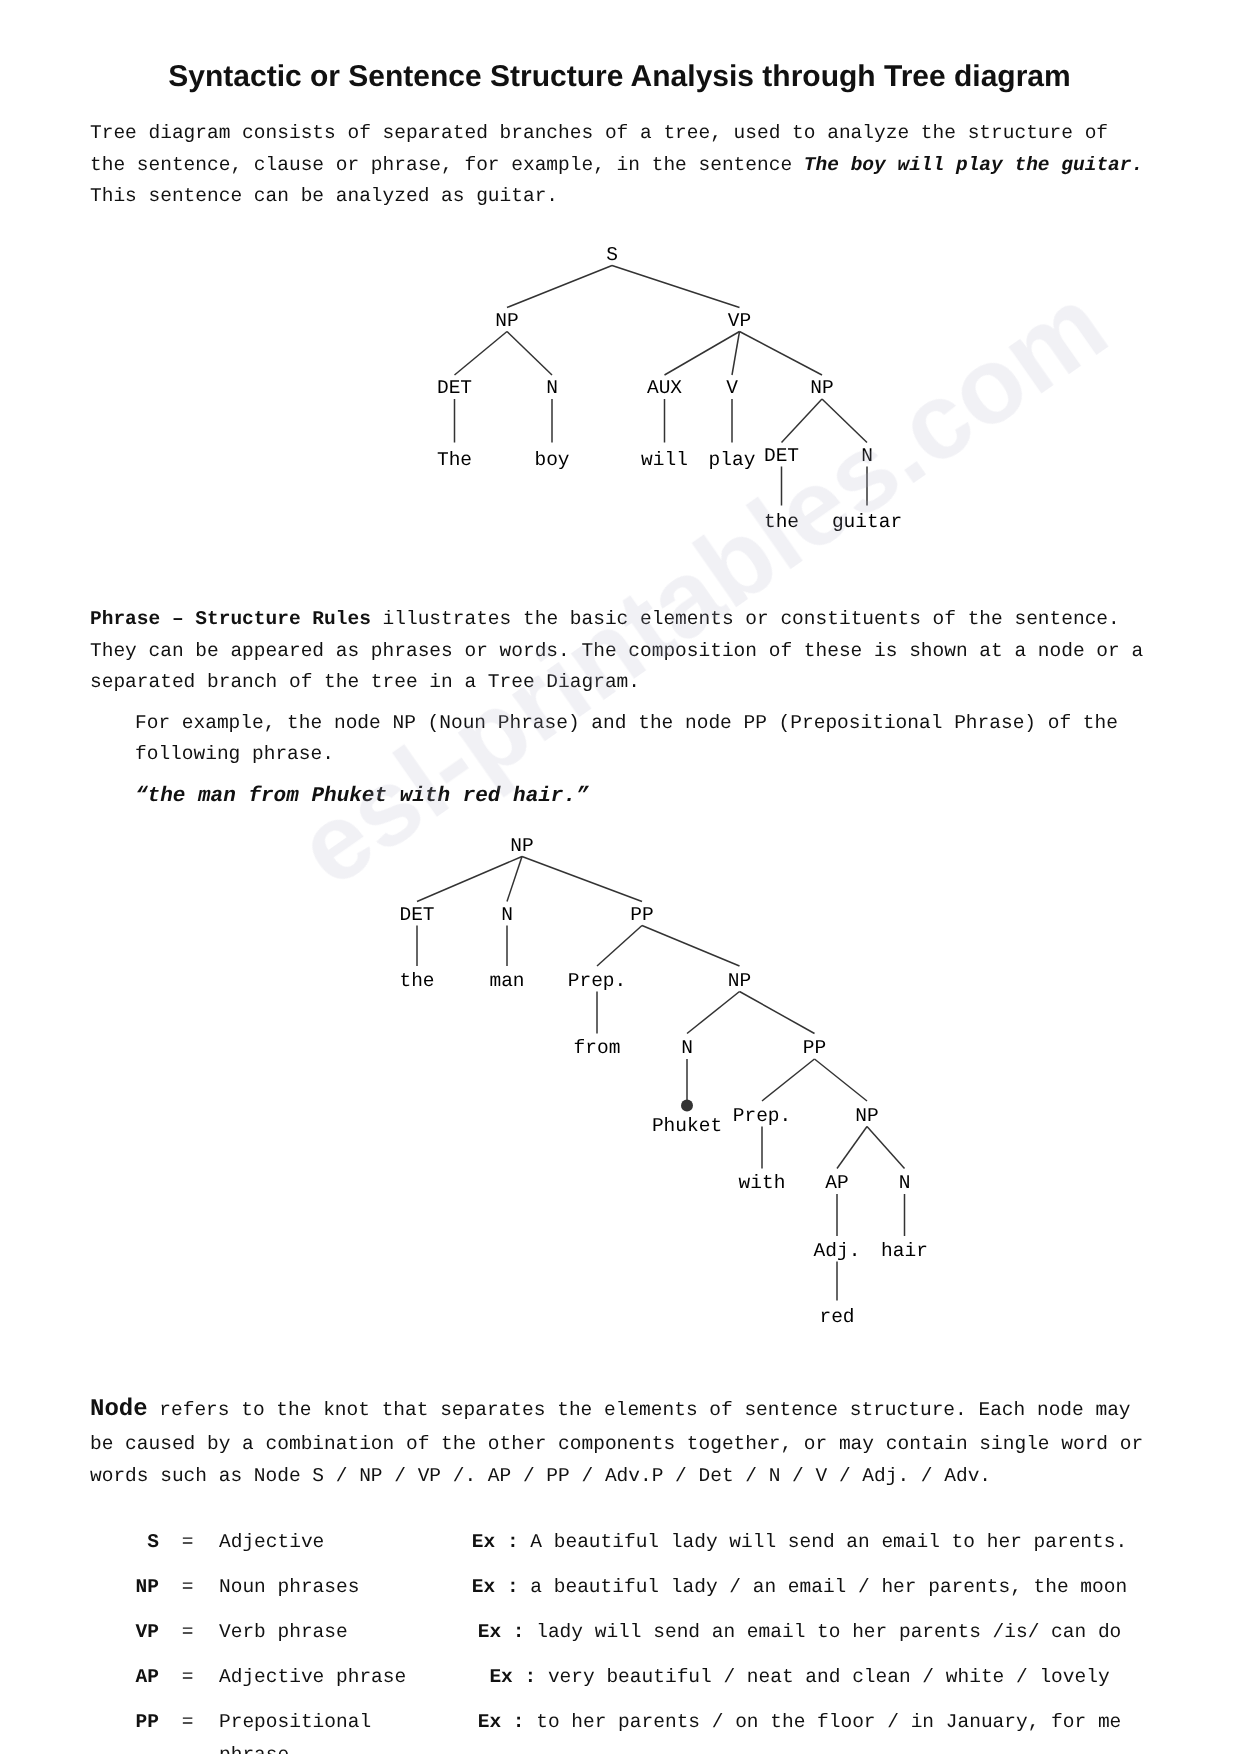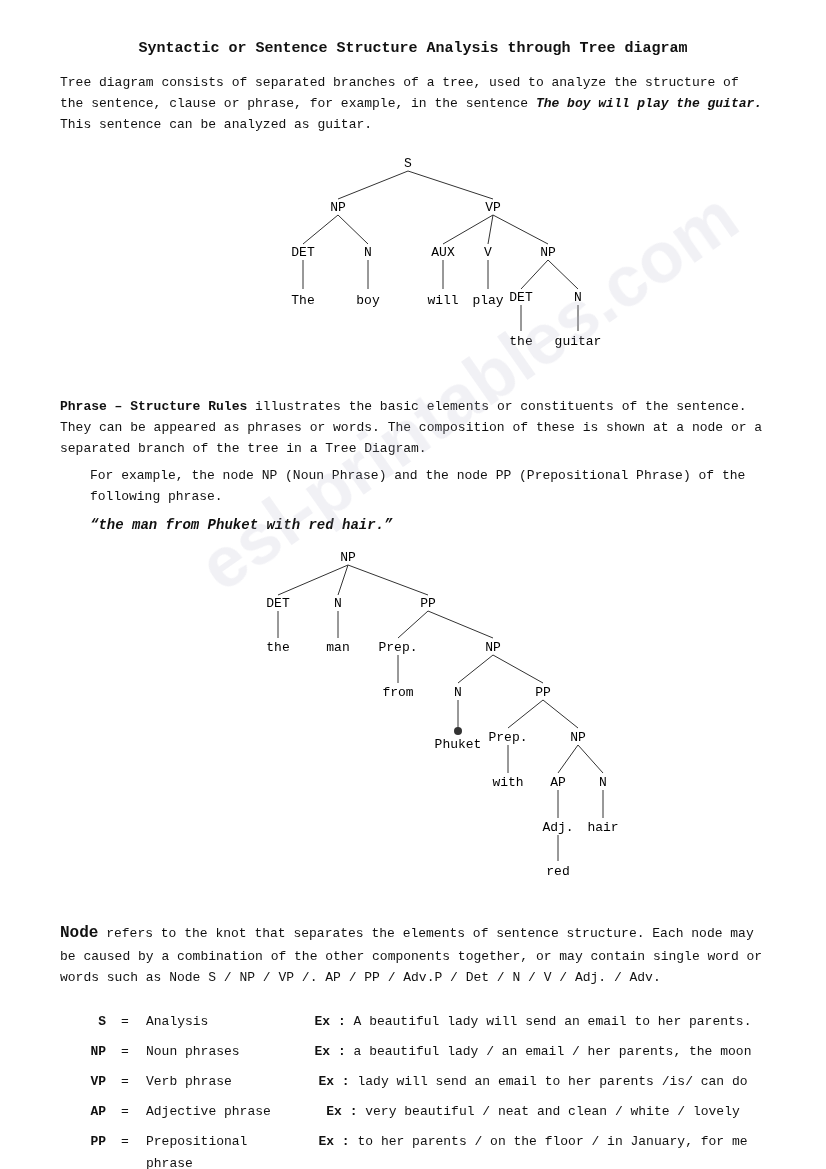--- a/index.html
+++ b/index.html
@@ -7,24 +7,24 @@
       background: #fff;
       font-family: 'Courier New', Courier, monospace;
       font-size: 13px;
       color: #111;
       width: 826px;
       min-height: 1169px;
       padding: 40px 60px;
     }
     h1.title {
       text-align: center;
-      font-size: 15px;
+      font-size: 20px;
       font-weight: bold;
       margin-bottom: 16px;
-      font-family: Liberation Mono, monospace;
+      font-family: Liberation Sans, sans-serif;
     }
     p.intro {
       margin-bottom: 14px;
       line-height: 1.6;
     }
     .italic-bold {
       font-style: italic;
       font-weight: bold;
     }
 
@@ -268,21 +268,21 @@
 
 <div class="node-section">
   <span class="bold-large">Node</span><span> refers to the knot that separates the elements of sentence structure. Each node may be caused by a combination of the other components together, or may contain single word or words such as Node S / NP / VP /. AP / PP / Adv.P / Det / N / V / Adj. / Adv.</span>
 </div>
 
 <table class="phrase-table">
   <tbody id="phrase-tbody">
   <tr>
     <td class="abbr" style="font-weight:bold;">S</td>
     <td class="eq">=</td>
-    <td class="name">Analysis</td>
+    <td class="name">Adjective</td>
     <td class="example"><span class="ex-bold">Ex :</span> A beautiful lady will send an email to her parents.</td>
   </tr>
       <tr>
     <td class="abbr" style="font-weight:bold;">NP</td>
     <td class="eq">=</td>
     <td class="name">Noun phrases</td>
     <td class="example"><span class="ex-bold">Ex :</span> a beautiful lady / an email / her parents, the moon</td>
   </tr>
       <tr>
     <td class="abbr" style="font-weight:bold;">VP</td>

